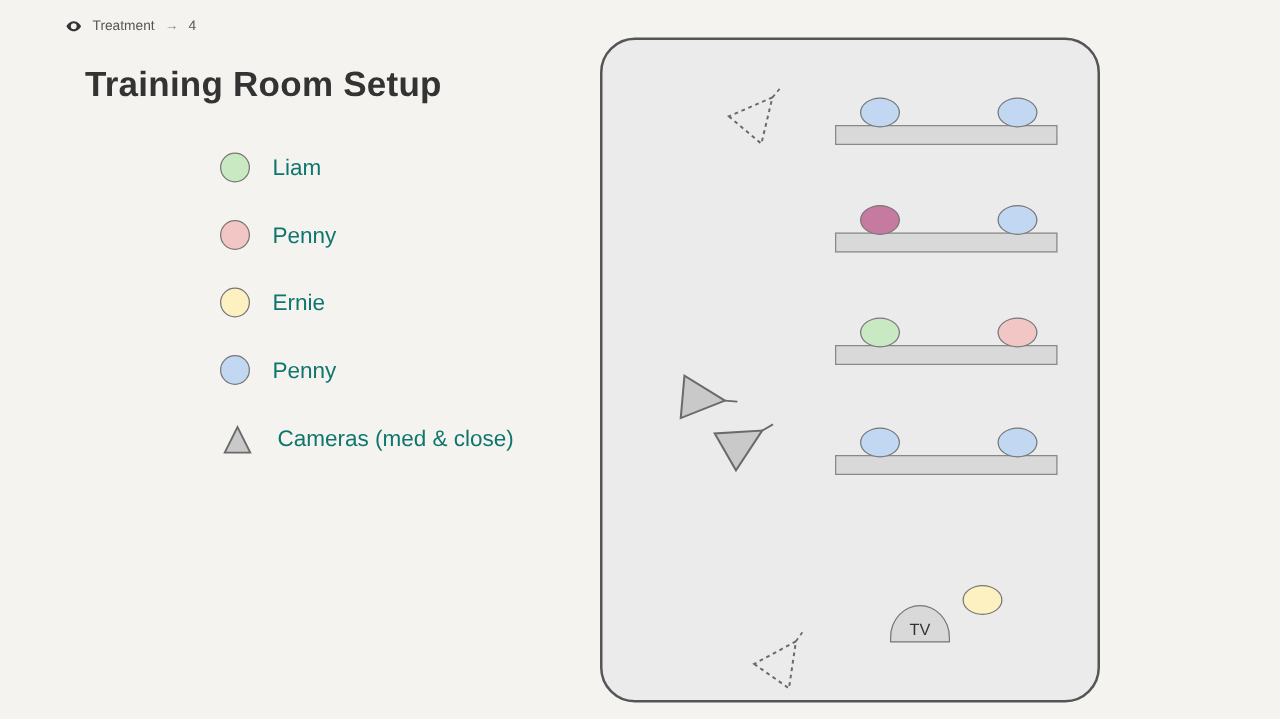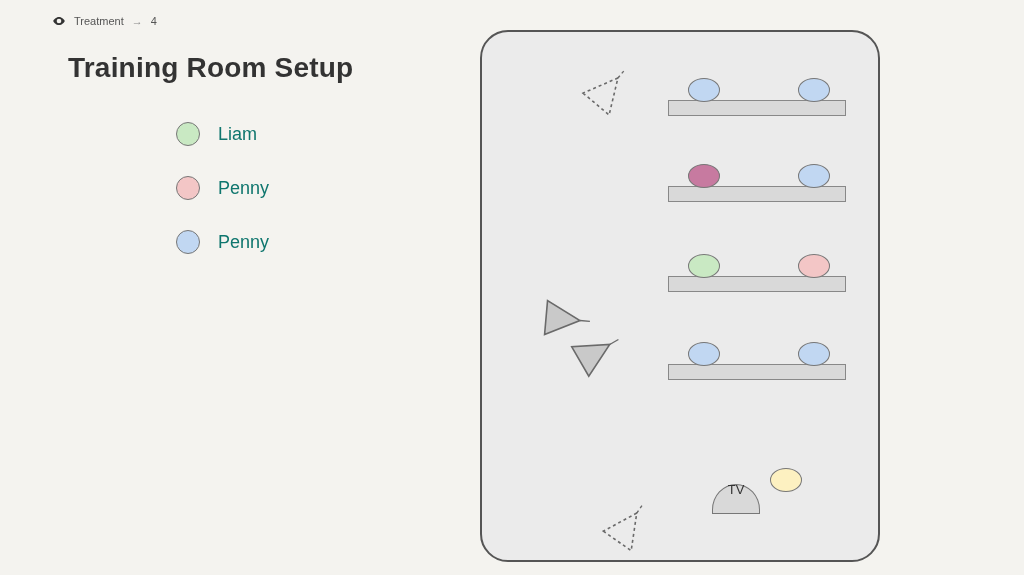--- a/index.html
+++ b/index.html
@@ -83,21 +83,21 @@
   .tv {
     width: 48px;
     height: 30px;
     background: #d9d9d9;
     border: 1.3px solid #777;
     border-top-left-radius: 28px 30px;
     border-top-right-radius: 28px 30px;
     border-bottom: 1.3px solid #777;
     display:flex; align-items:flex-end; justify-content:center;
     font-size: 13px;
-    padding-bottom: 16px;
+    padding-bottom: 2px;
     box-sizing: border-box;
   }
   .cam { overflow: visible; }
 </style>
 </head>
 <body>
 
 <div class="breadcrumb">
   <span class="eye-icon">
     <svg viewBox="0 0 24 24" fill="#333">
@@ -115,22 +115,34 @@
 <div class="legend">
   <div class="legend-item">
     <span class="swatch-circle" style="background:#c9e9c3"></span>
     <span>Liam</span>
   </div>
   <div class="legend-item">
     <span class="swatch-circle" style="background:#f3c6c6"></span>
     <span>Penny</span>
   </div>
   <div class="legend-item">
+    <span class="swatch-circle" style="background:#fdf1c1"></span>
+    <span>Ernie</span>
+  </div>
+  <div class="legend-item">
     <span class="swatch-circle" style="background:#c1d7f2"></span>
     <span>Penny</span>
+  </div>
+  <div class="legend-item">
+    <span class="swatch-camera-solid">
+      <svg viewBox="0 0 30 28" width="28" height="26">
+          <polygon points="4,26 26,26 15,4" fill="#c9c9c9" stroke="#6a6a6a" stroke-width="1.6"></polygon>
+        </svg>
+    </span>
+    <span>Cameras (med &amp; close)</span>
   </div>
 </div>
 
 <div class="room" id="room">
     <div class="desk" style="left: 186px; top: 68px;"></div>
     <div class="desk" style="left: 186px; top: 154px;"></div>
     <div class="desk" style="left: 186px; top: 244px;"></div>
     <div class="desk" style="left: 186px; top: 332px;"></div>
     <div class="seat" style="left: 206px; top: 46px; background: rgb(193, 215, 242);"></div>
     <div class="seat" style="left: 316px; top: 46px; background: rgb(193, 215, 242);"></div>

